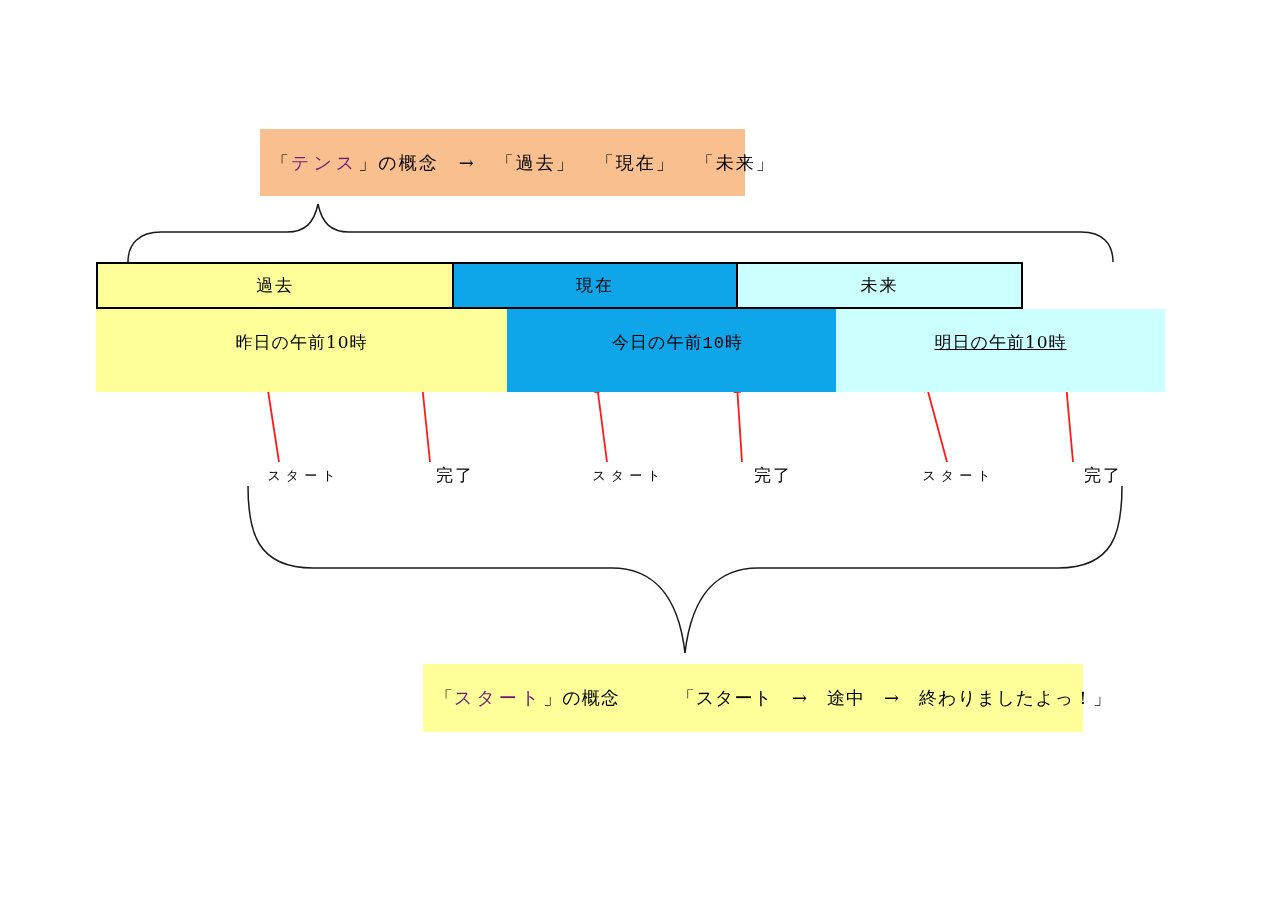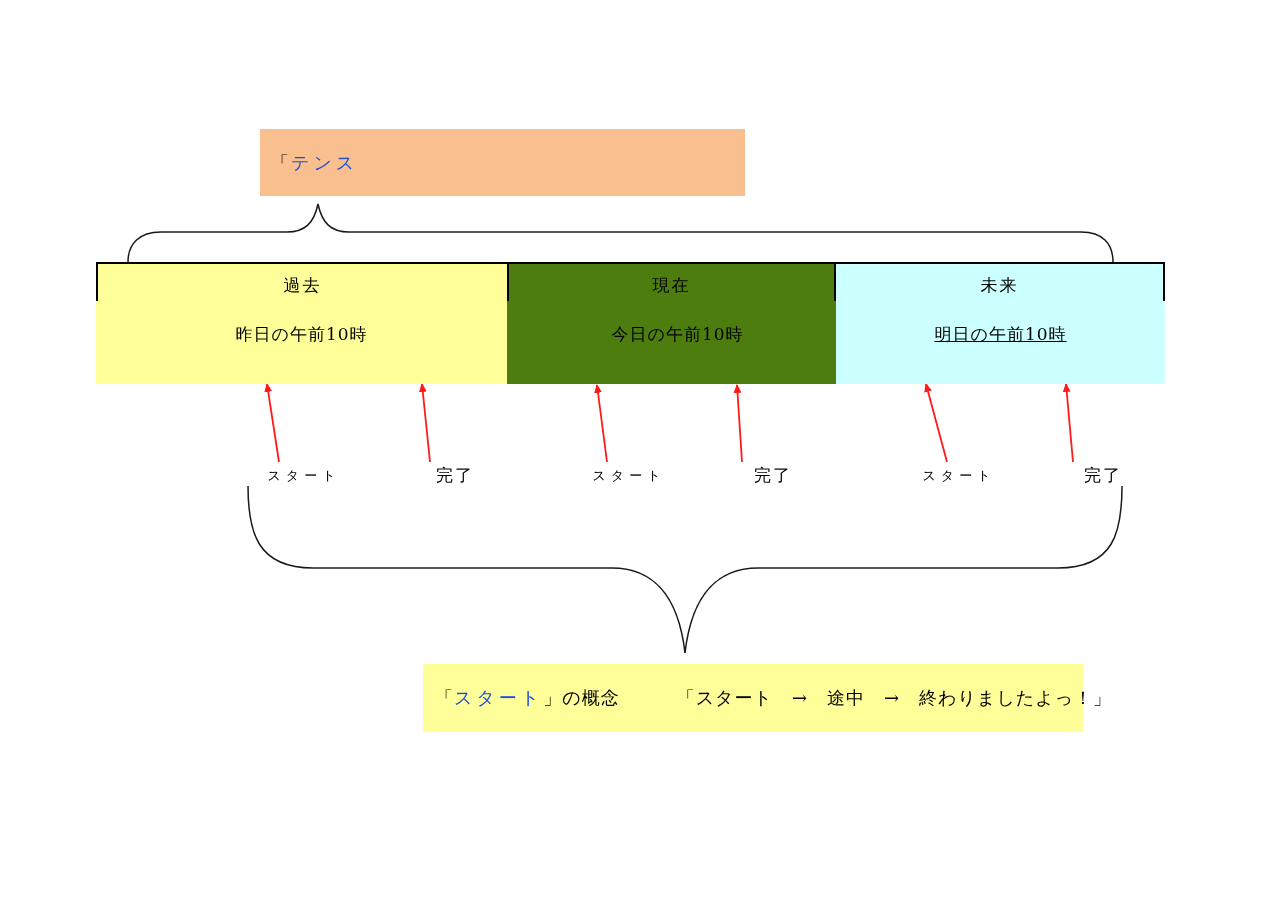--- a/index.html
+++ b/index.html
@@ -24,52 +24,52 @@
     left:260px;top:129px;width:485px;height:67px;
     background:#FABF8F;
     padding-left:11px;box-sizing:border-box;
   }
   #aspect-box{
     left:423px;top:664px;width:660px;height:68px;
     background:#FFFF99;
     padding-left:12px;box-sizing:border-box;
     letter-spacing:1px;
   }
-  .red-kw{color:#1d4ed8;letter-spacing:4px;}
+  .red-kw{color:#701a75;letter-spacing:4px;}
 
   
   #tl-header{
-    position:absolute;left:96px;top:262px;width:1069px;height:47px;
+    position:absolute;left:96px;top:262px;width:927px;height:47px;
     display:flex;box-sizing:border-box;
     border:2px solid #000;
   }
   .hcell{
     display:flex;align-items:center;justify-content:center;
     font-size:17px;letter-spacing:2px;
     box-sizing:border-box;height:100%;
   }
   .hcell.c0{width:411px;border-right:2px solid #000;}
   .hcell.c1{width:327px;border-right:2px solid #000;}
   .hcell.c2{width:327px;}
 
   #tl-body{
-    position:absolute;left:96px;top:301px;width:1069px;height:83px;
+    position:absolute;left:96px;top:309px;width:1069px;height:83px;
     display:flex;
   }
   .bcell{
     box-sizing:border-box;height:100%;
     display:flex;justify-content:center;align-items:flex-start;
     padding-top:22px;
     font-size:17px;letter-spacing:1px;
   }
   .bcell.c0{width:411px;}
   .bcell.c1{width:329px;padding-left:12px;}
   .bcell.c2{width:329px;text-decoration:underline;}
   .bg-past{background:#FFFF99;}
-  .bg-present{background:#4d7c0f;}
+  .bg-present{background:#0ea5e9;font-family:Liberation Mono, monospace;}
   .bg-future{background:#CCFFFF;}
 
   
   .start-label{
     position:absolute;transform:translateX(-50%);
     font-size:13px;letter-spacing:5px;white-space:nowrap;line-height:1;text-align:center;
   }
   .done-label{
     position:absolute;transform:translateX(-50%);
     font-size:17px;letter-spacing:2px;white-space:nowrap;line-height:1;
@@ -102,21 +102,21 @@
 
     <line x1="279" y1="462" x2="267" y2="384" stroke="#FF1A1A" stroke-width="1.8" marker-end="url(#head-red)"></line>
     <line x1="430" y1="462" x2="422" y2="384" stroke="#FF1A1A" stroke-width="1.8" marker-end="url(#head-red)"></line>
     <line x1="607" y1="462" x2="597" y2="385" stroke="#FF1A1A" stroke-width="1.8" marker-end="url(#head-red)"></line>
     <line x1="742" y1="462" x2="737" y2="385" stroke="#FF1A1A" stroke-width="1.8" marker-end="url(#head-red)"></line>
     <line x1="947" y1="462" x2="926" y2="384" stroke="#FF1A1A" stroke-width="1.8" marker-end="url(#head-red)"></line>
     <line x1="1073" y1="462" x2="1066" y2="384" stroke="#FF1A1A" stroke-width="1.8" marker-end="url(#head-red)"></line>
   </svg>
 
   <div class="concept-box" id="tense-box">
-    <span>「</span><span class="red-kw">テンス</span>
+    <span>「</span><span class="red-kw">テンス</span><span>」の概念　→　「過去」　「現在」　「未来」</span>
   </div>
 
   <div id="tl-header">
     <div class="hcell c0 bg-past">過去</div>
     <div class="hcell c1 bg-present">現在</div>
     <div class="hcell c2 bg-future">未来</div>
   </div>
 
   <div id="tl-body">
     <div class="bcell c0 bg-past">

